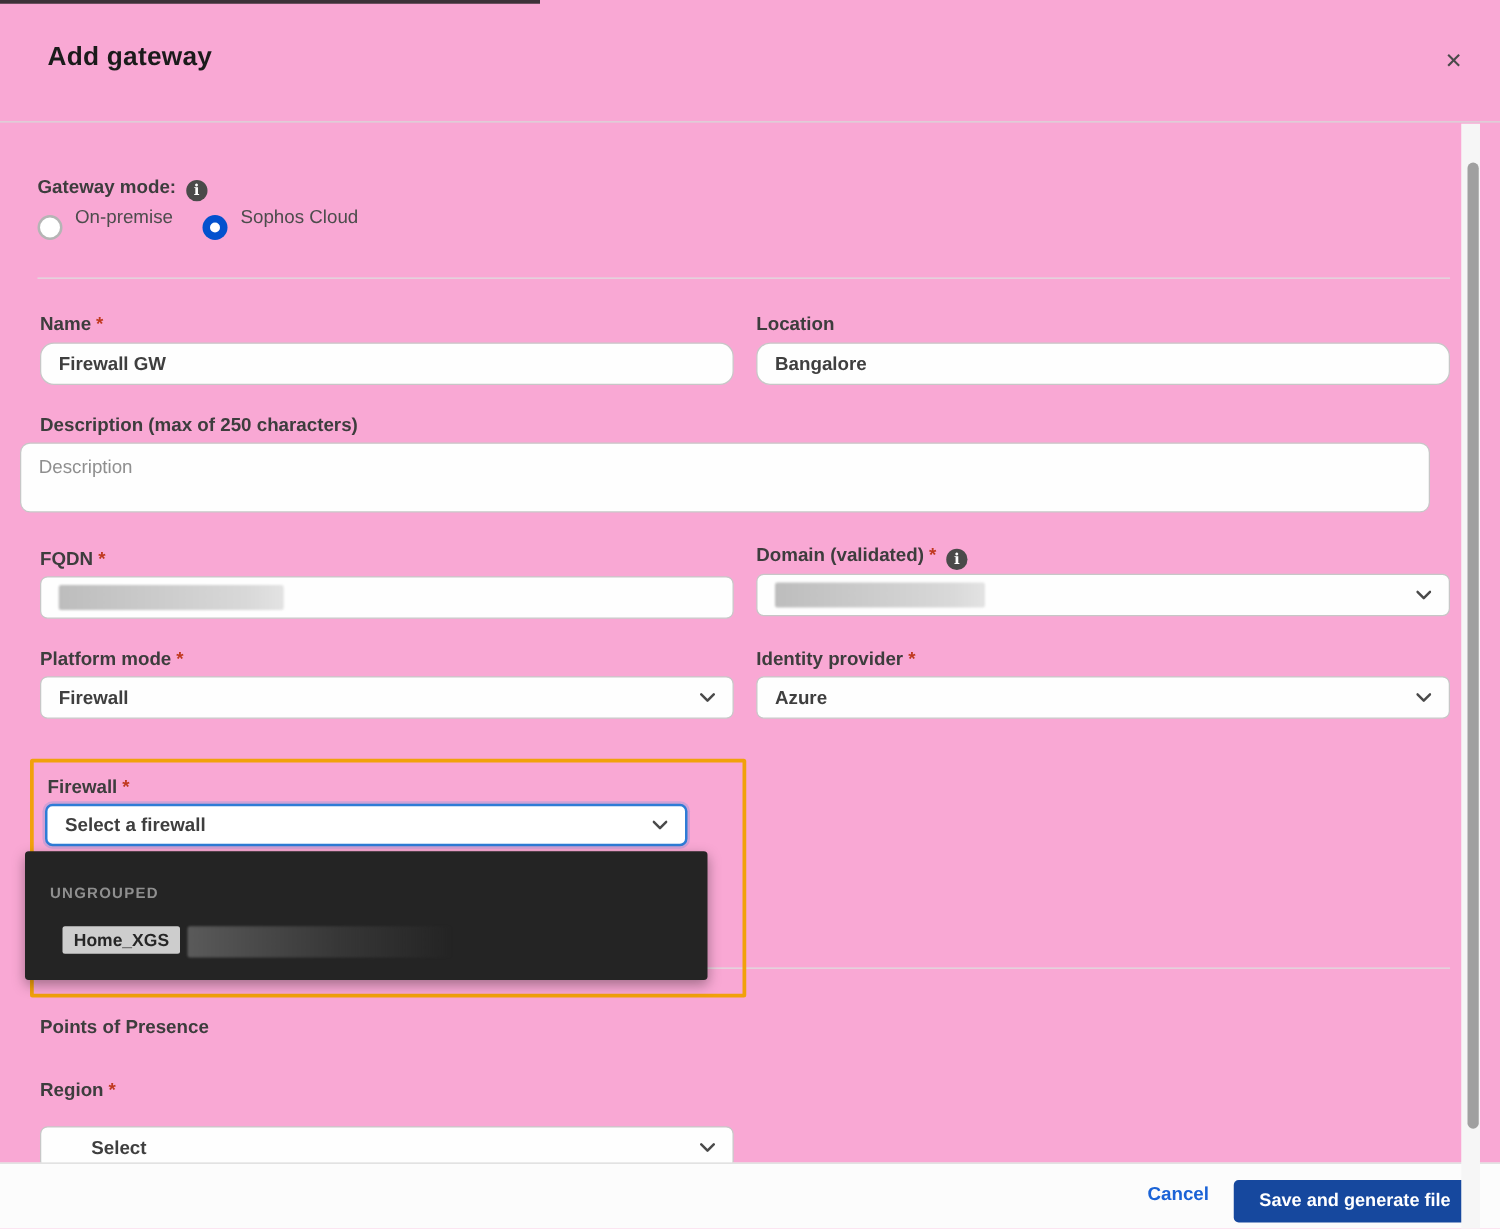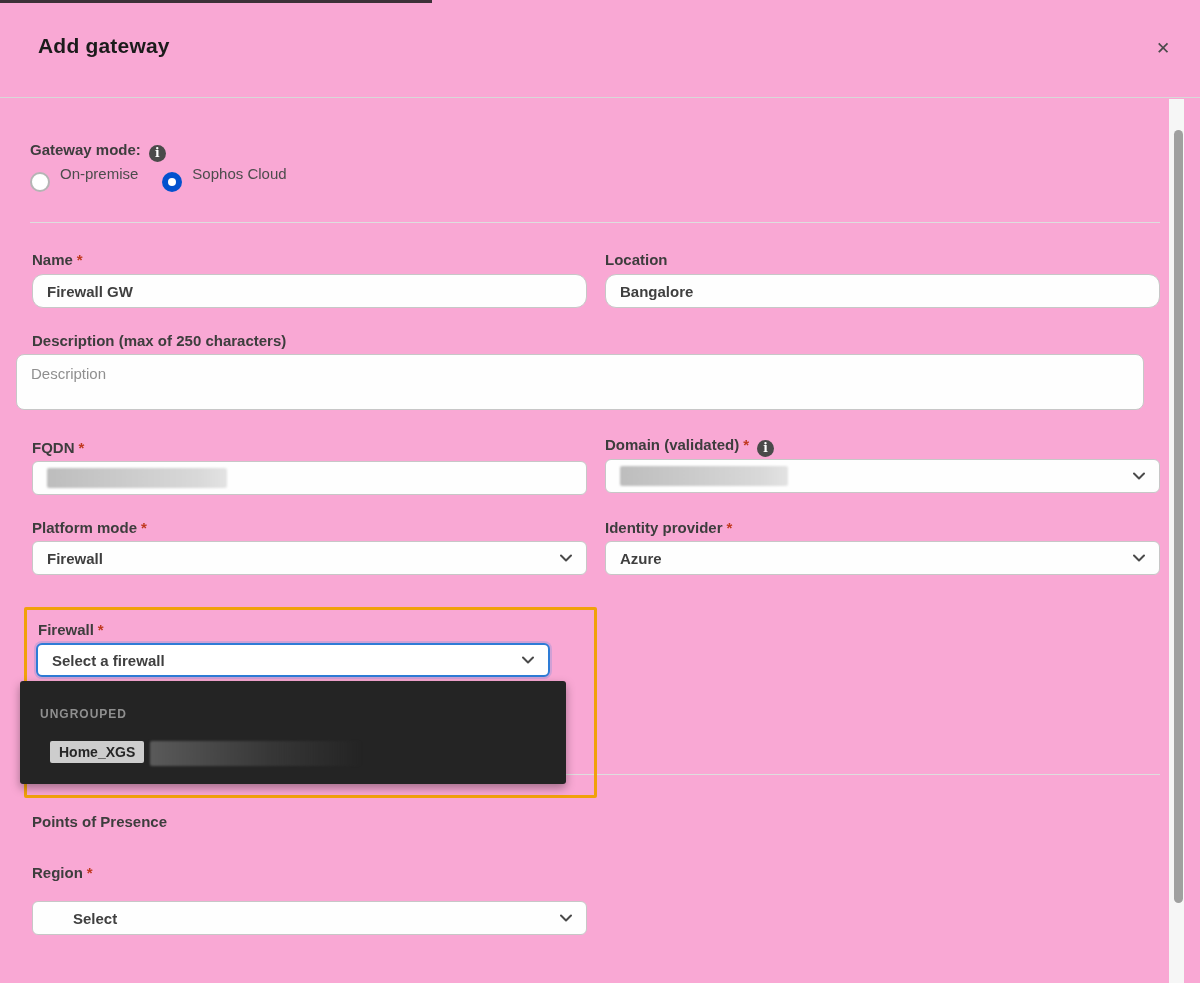--- a/index.html
+++ b/index.html
@@ -169,17 +169,21 @@
   <div class="label" style="left:32px; top:864px;">
     <span>Region</span><span class="req">*</span>
   </div>
   <div class="sel" style="left:32px; top:901px; width:555px;padding-left:40px;">
     <span>Select</span>
     <svg class="chev" viewBox="0 0 12 8">
         <polyline points="1,1.5 6,6.5 11,1.5"></polyline>
       </svg>
   </div>
 
+  <div class="footer">
+    <button class="cancel">Cancel</button>
+    <button class="save-btn">Save and generate file</button>
+  </div>
 
   <div class="sb-track"></div>
   <div class="sb-thumb"></div>
 
 </div>
 
 </body></html>

